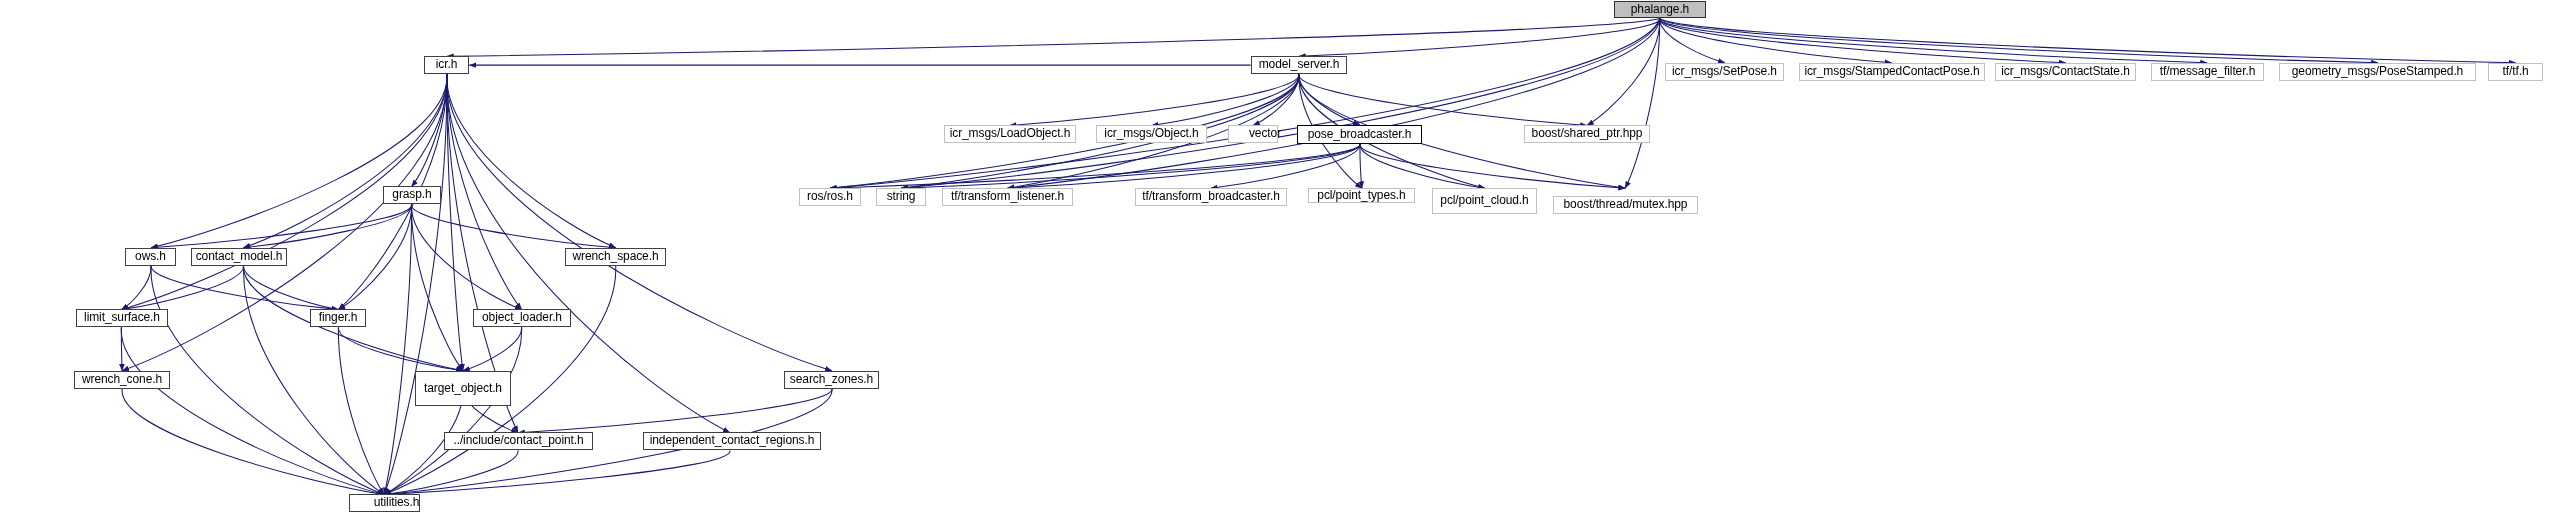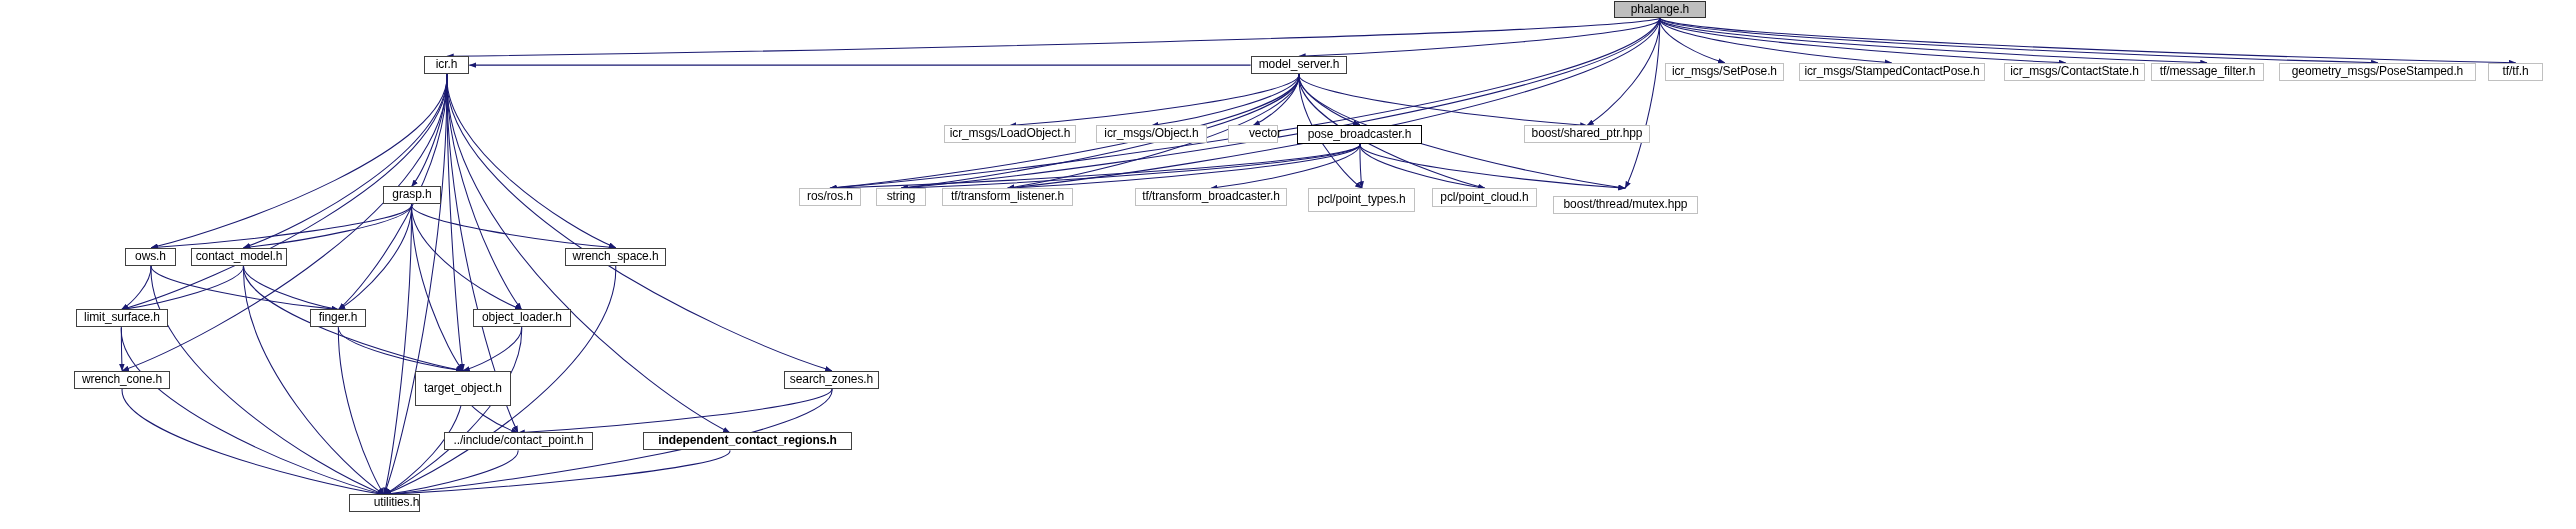--- a/index.html
+++ b/index.html
@@ -109,21 +109,21 @@
       </div>
       <div class="node solid" style="left: 1251px; top: 56px; width: 96px; height: 17.7px;">
         <span>model_server.h</span>
       </div>
       <div class="node " style="left: 1665px; top: 63px; width: 119px; height: 17.7px;">
         <span>icr_msgs/SetPose.h</span>
       </div>
       <div class="node " style="left: 1799px; top: 63px; width: 186px; height: 17.7px;">
         <span>icr_msgs/StampedContactPose.h</span>
       </div>
-      <div class="node " style="left: 1995px; top: 63px; width: 141px; height: 17.7px; margin-left: 9px;">
+      <div class="node " style="left: 1995px; top: 63px; width: 141px; height: 17.7px;">
         <span>icr_msgs/ContactState.h</span>
       </div>
       <div class="node " style="left: 2151px; top: 63px; width: 113px; height: 17.7px;">
         <span>tf/message_filter.h</span>
       </div>
       <div class="node " style="left: 2279px; top: 63px; width: 197px; height: 17.7px;">
         <span>geometry_msgs/PoseStamped.h</span>
       </div>
       <div class="node " style="left: 2488px; top: 63px; width: 55px; height: 17.7px;">
         <span>tf/tf.h</span>
@@ -151,24 +151,24 @@
       </div>
       <div class="node " style="left: 876px; top: 188px; width: 50px; height: 17.7px;">
         <span>string</span>
       </div>
       <div class="node " style="left: 942px; top: 188px; width: 131px; height: 17.7px;">
         <span>tf/transform_listener.h</span>
       </div>
       <div class="node " style="left: 1135px; top: 188px; width: 152px; height: 17.7px;">
         <span>tf/transform_broadcaster.h</span>
       </div>
-      <div class="node " style="left: 1308px; top: 188px; width: 107px; height: 24px;">
+      <div class="node " style="left: 1308px; top: 188px; width: 107px; height: 15px;">
         <span>pcl/point_types.h</span>
       </div>
-      <div class="node " style="left: 1432px; top: 188px; width: 105px; height: 19px;">
+      <div class="node " style="left: 1432px; top: 188px; width: 105px; height: 26px;">
         <span>pcl/point_cloud.h</span>
       </div>
       <div class="node " style="left: 1553px; top: 188px; width: 145px; height: 17.7px; margin-top: 8px;">
         <span>boost/thread/mutex.hpp</span>
       </div>
       <div class="node solid" style="left: 125px; top: 248px; width: 51px; height: 17.7px;">
         <span>ows.h</span>
       </div>
       <div class="node solid" style="left: 191px; top: 248px; width: 96px; height: 17.7px;">
         <span>contact_model.h</span>
@@ -190,21 +190,21 @@
       </div>
       <div class="node solid" style="left: 415px; top: 371px; width: 96px; height: 35px;">
         <span>target_object.h</span>
       </div>
       <div class="node solid" style="left: 784px; top: 371px; width: 95px; height: 17.7px;">
         <span>search_zones.h</span>
       </div>
       <div class="node solid" style="left: 444px; top: 432px; width: 149px; height: 17.7px;">
         <span>../include/contact_point.h</span>
       </div>
-      <div class="node solid" style="left: 643px; top: 432px; width: 209px; height: 17.7px; font-weight: bold;">
+      <div class="node solid" style="left: 643px; top: 432px; width: 178px; height: 17.7px;">
         <span>independent_contact_regions.h</span>
       </div>
       <div class="node solid" style="left: 349px; top: 494px; width: 71px; height: 17.7px; padding-left: 24px;">
         <span>utilities.h</span>
       </div>
     </div>
 </div>
 
 
 </body></html>

